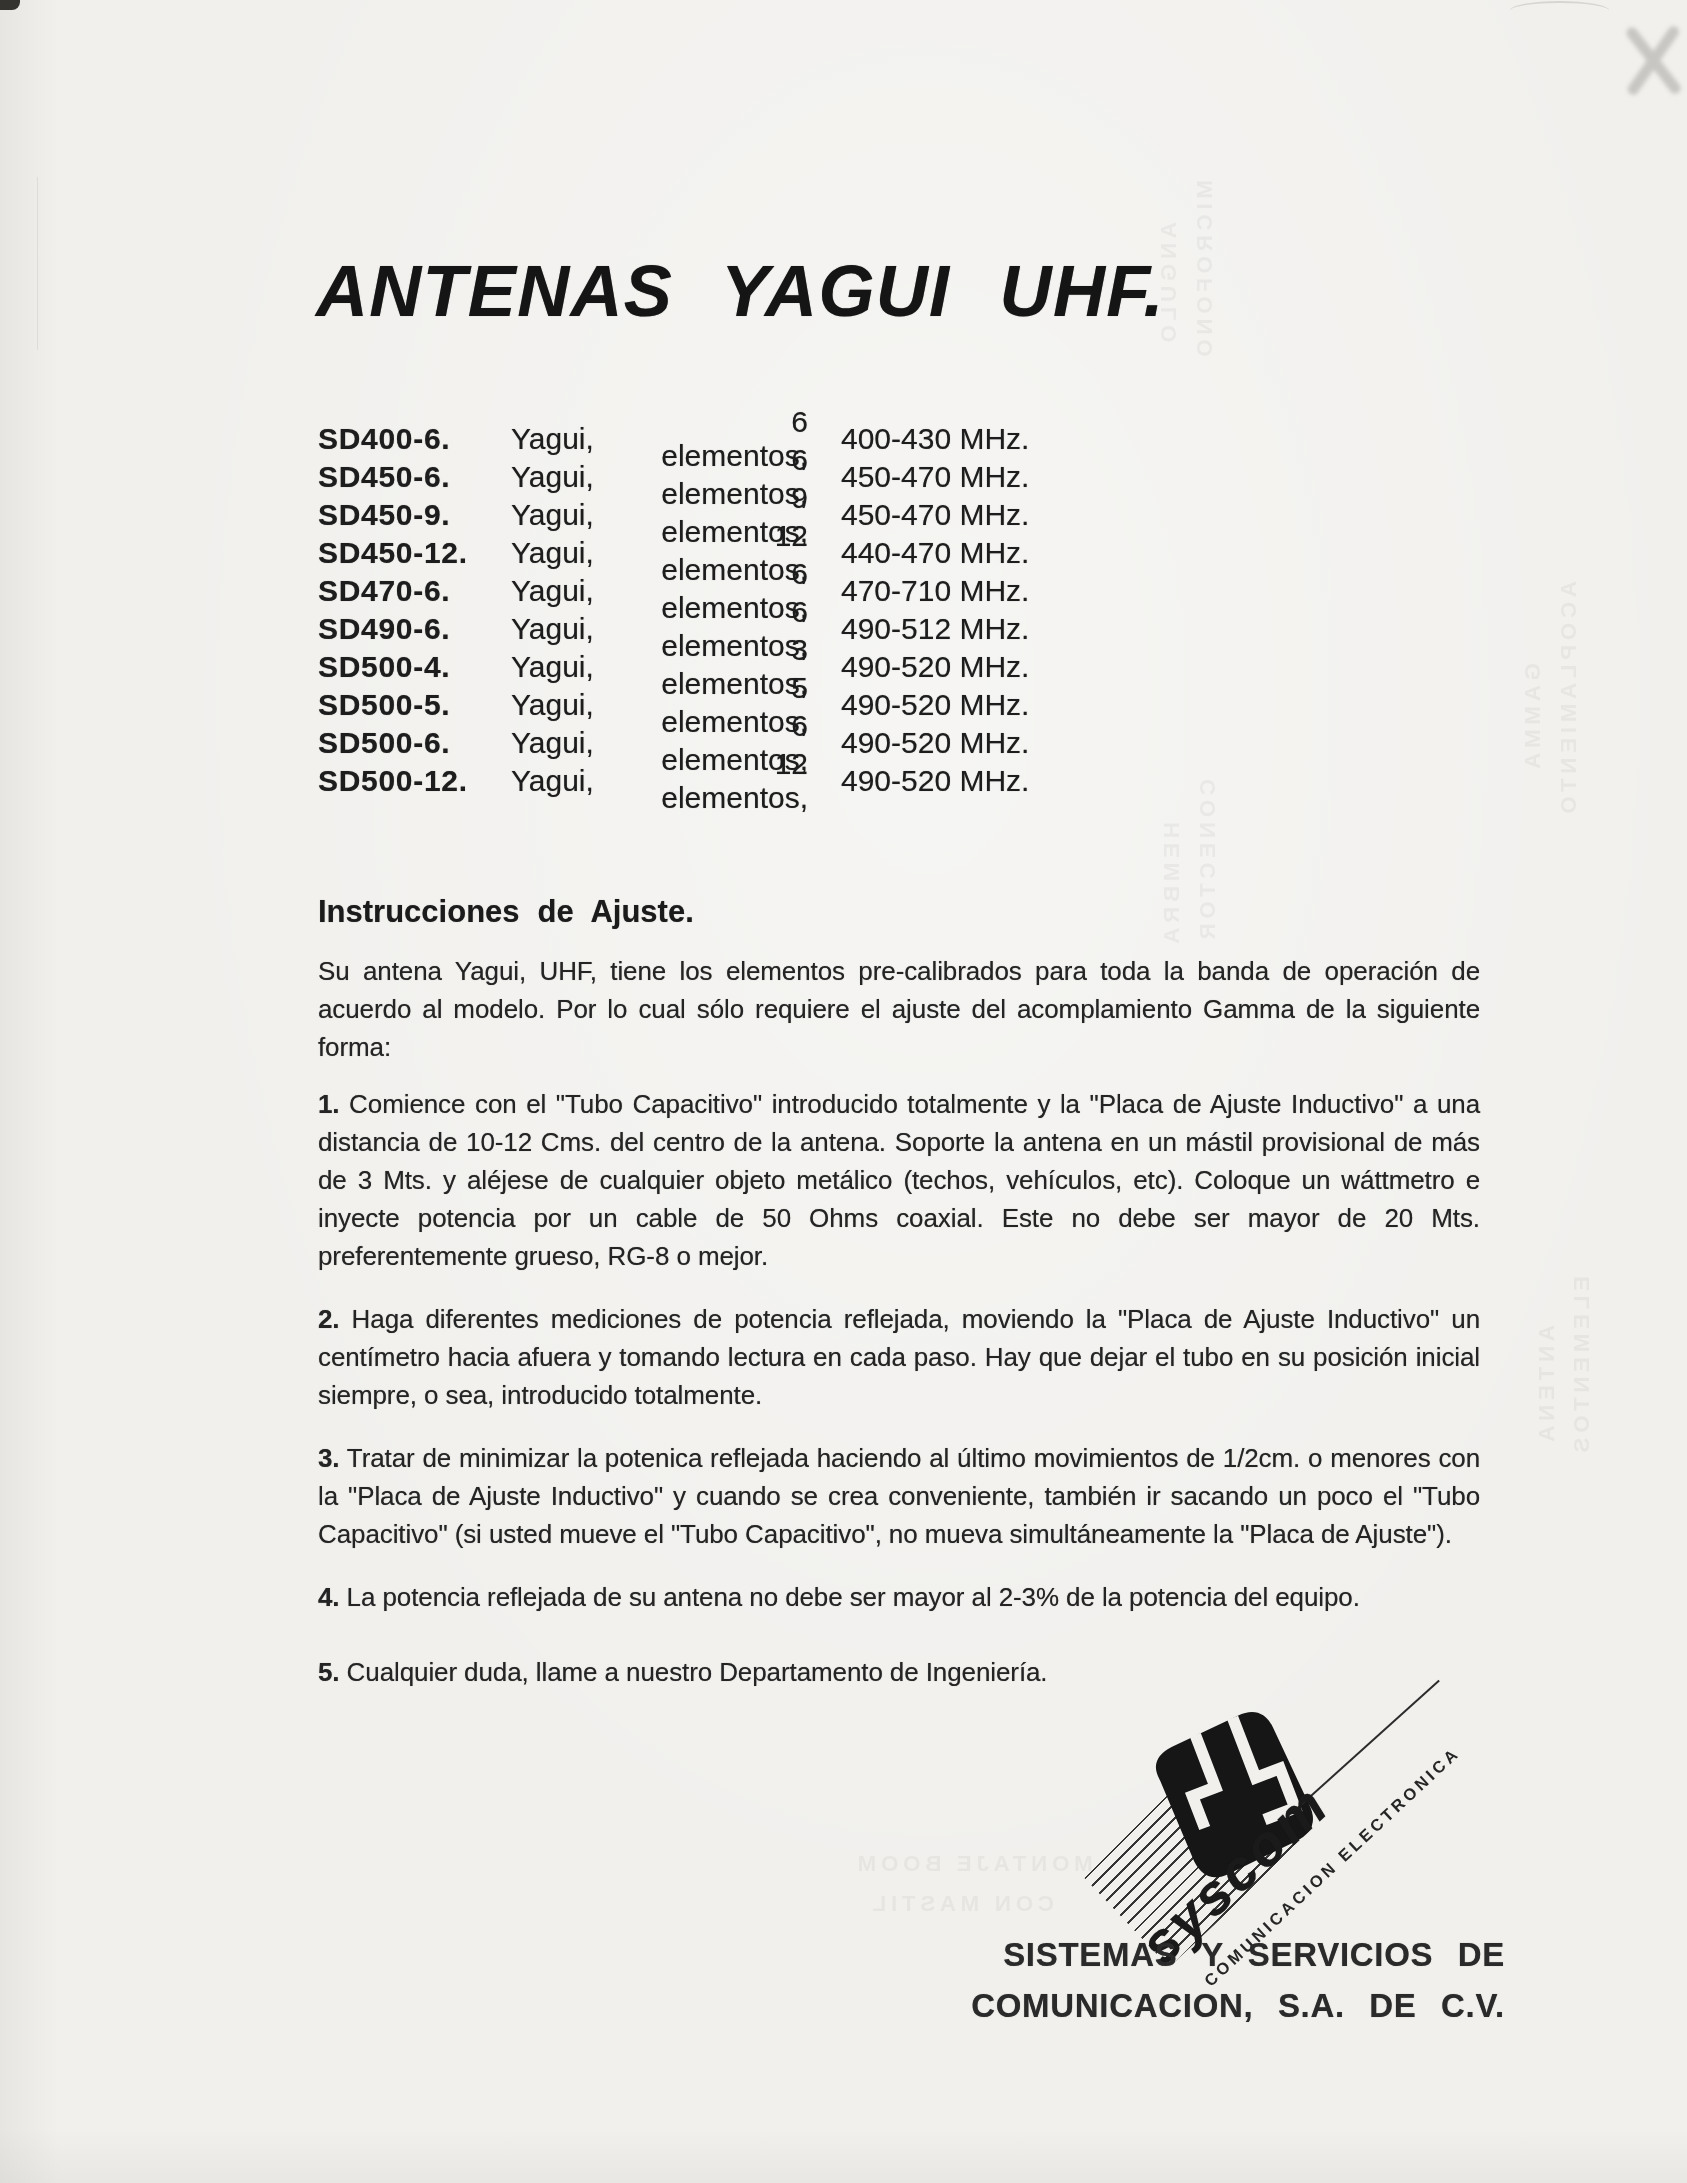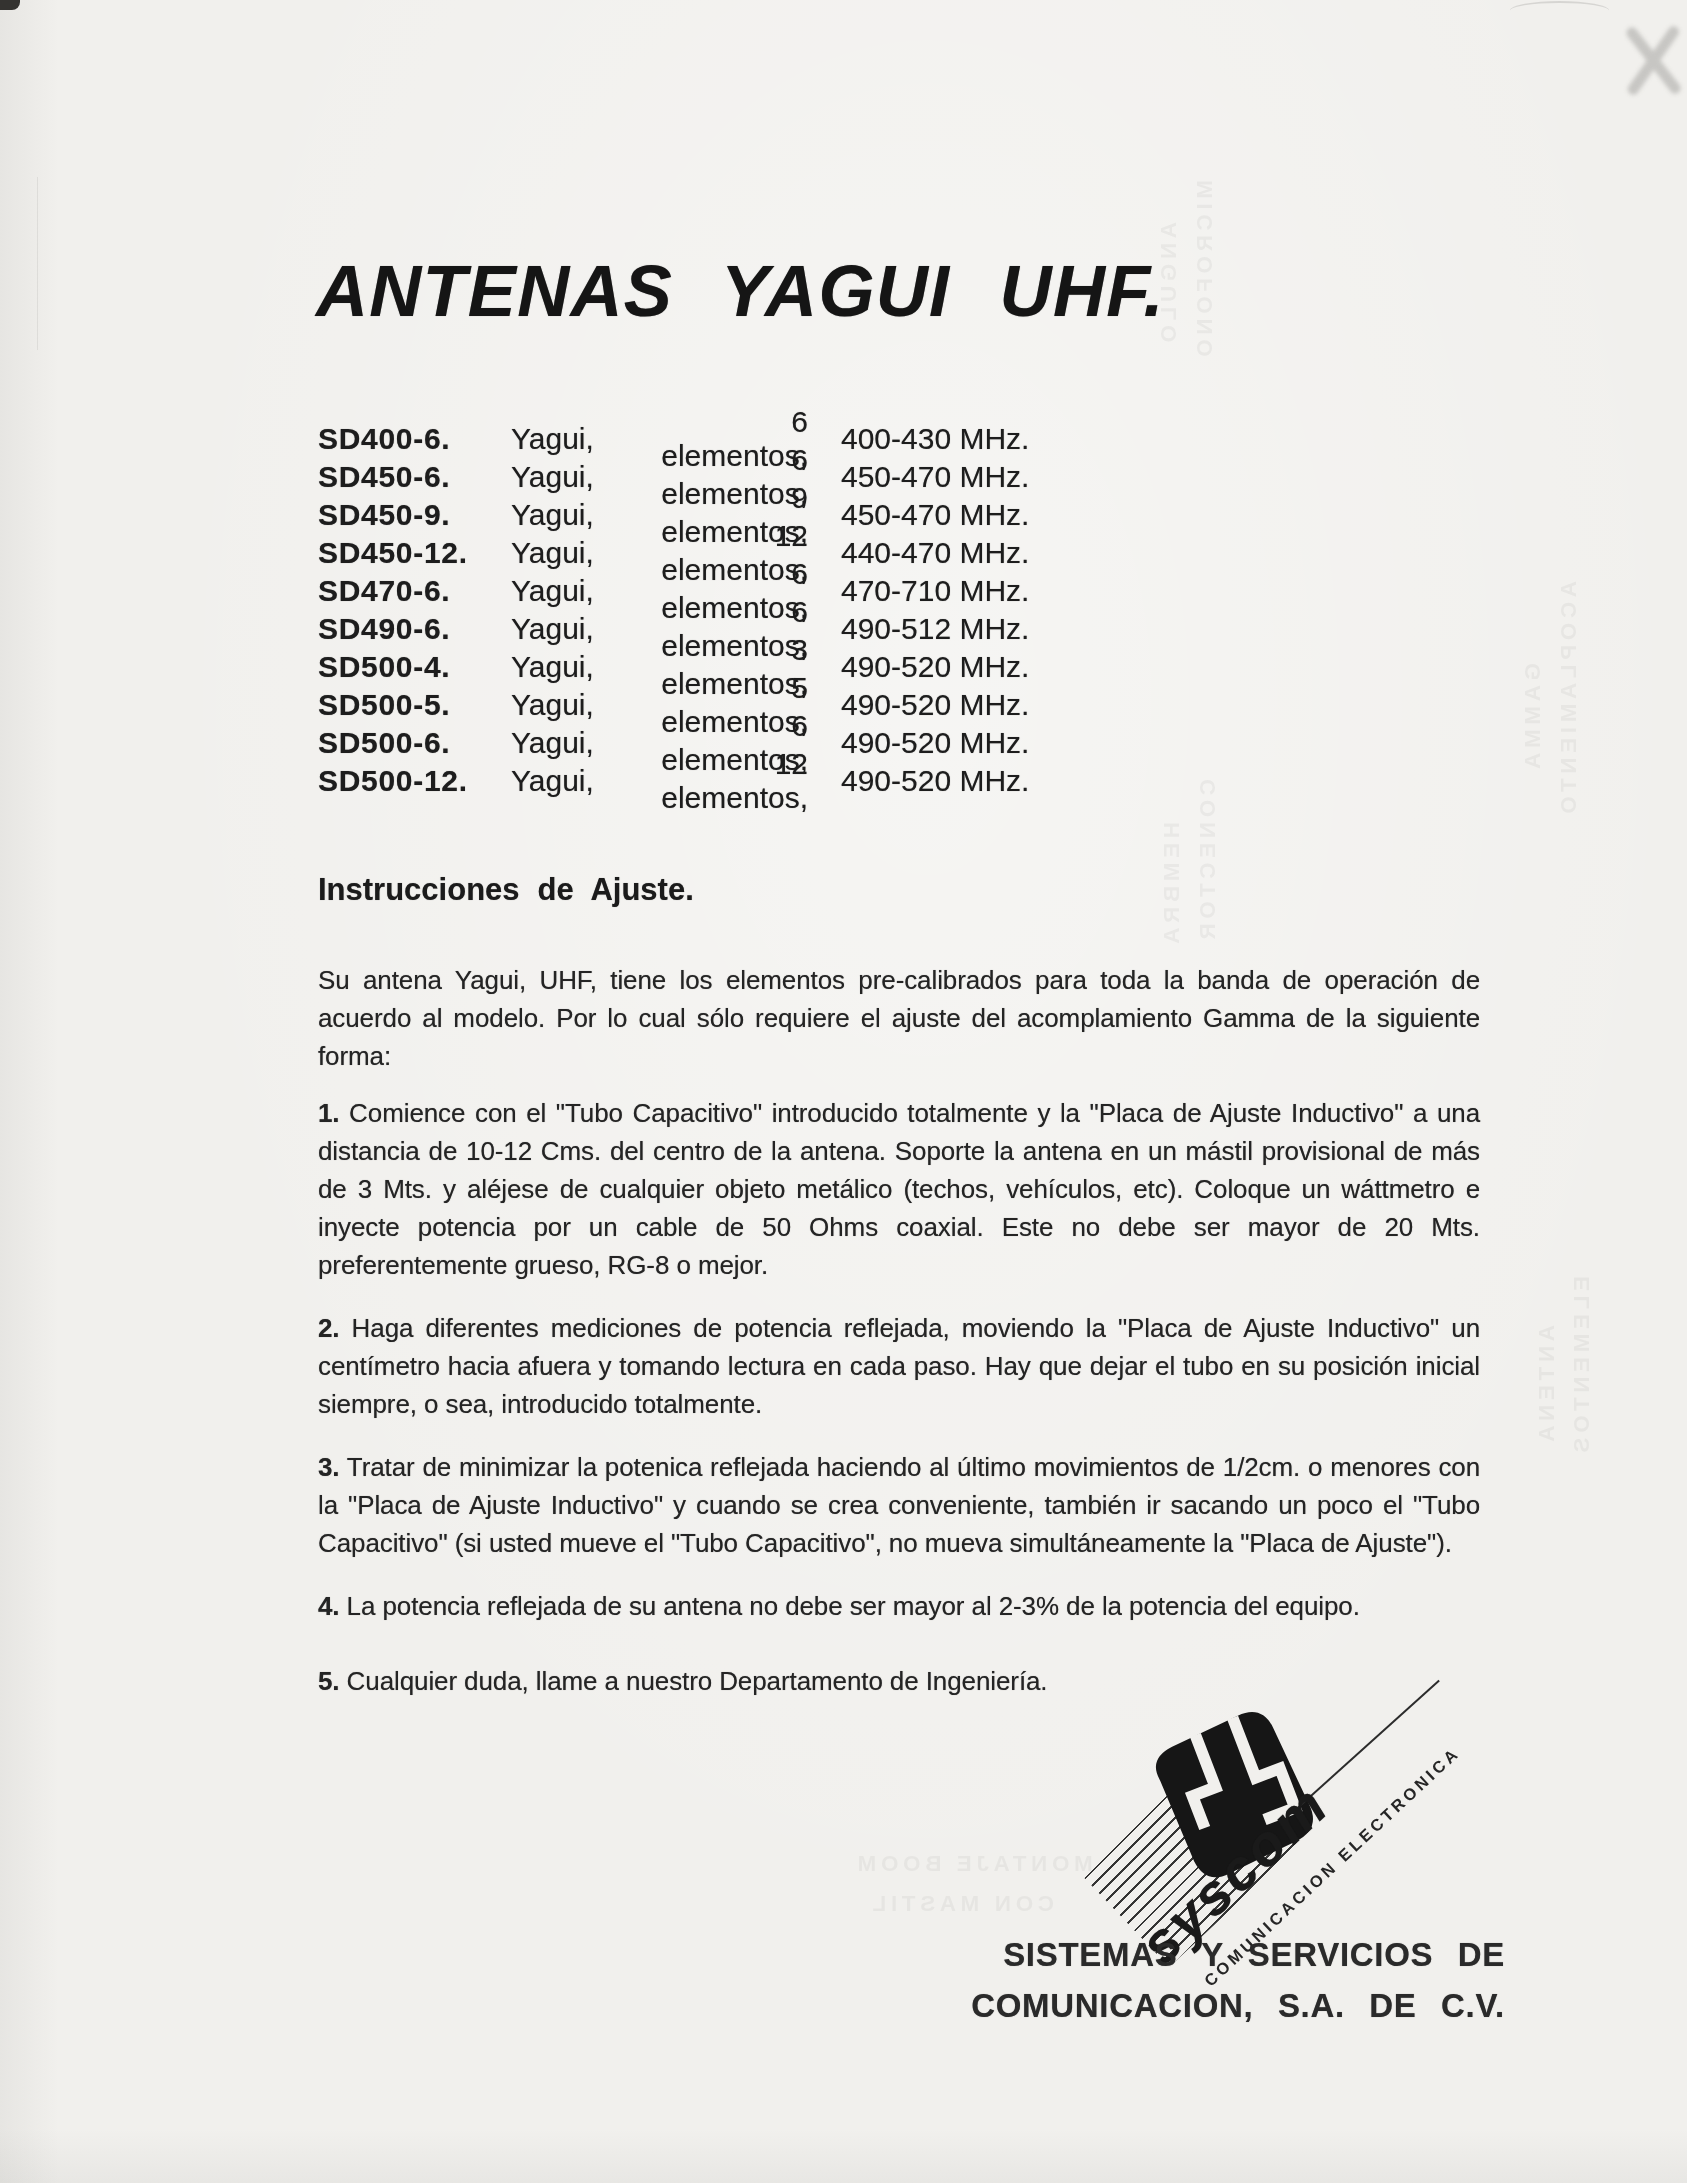--- a/index.html
+++ b/index.html
@@ -27,29 +27,29 @@
   .model-row{
     display:grid;grid-template-columns:193px 130px 167px auto;
     height:38px;align-items:center;font-size:30px;color:#1d1d1d;
   }
   .model-row .m{font-weight:bold;letter-spacing:0.7px;}
   .model-row .e{text-align:right;}
   .model-row .f{padding-left:33px;white-space:nowrap;}
 
   
   .instr-heading{
-    position:absolute;left:318px;top:872px;
+    position:absolute;left:318px;top:894px;
     font-size:31px;font-weight:bold;word-spacing:9.3px;color:#1b1b1b;
   }
   .instr-body{
     position:absolute;left:318px;top:945px;width:1162px;
     font-size:26px;line-height:38px;letter-spacing:-0.1px;
     text-align:justify;color:#242424;
   }
-  .instr-body p{margin:16px 0 25px 0;}
+  .instr-body p{margin:7px 0 25px 0;}
   .instr-body p.intro{margin-bottom:18.5px;}
   .instr-body p.last-gap{margin-bottom:37px;}
   .step-num{font-weight:bold;}
 
   
   .logo{position:absolute;left:1059px;top:1680px;width:463px;height:344px;}
   .hatch{
     position:absolute;left:23px;top:69px;width:218px;height:218px;
     background:repeating-linear-gradient(135deg,#1c1c1c 0 2px,rgba(0,0,0,0) 2px 10.3px);
     clip-path:polygon(60% 0%, 100% 44%, 40% 100%, 0% 58%);

